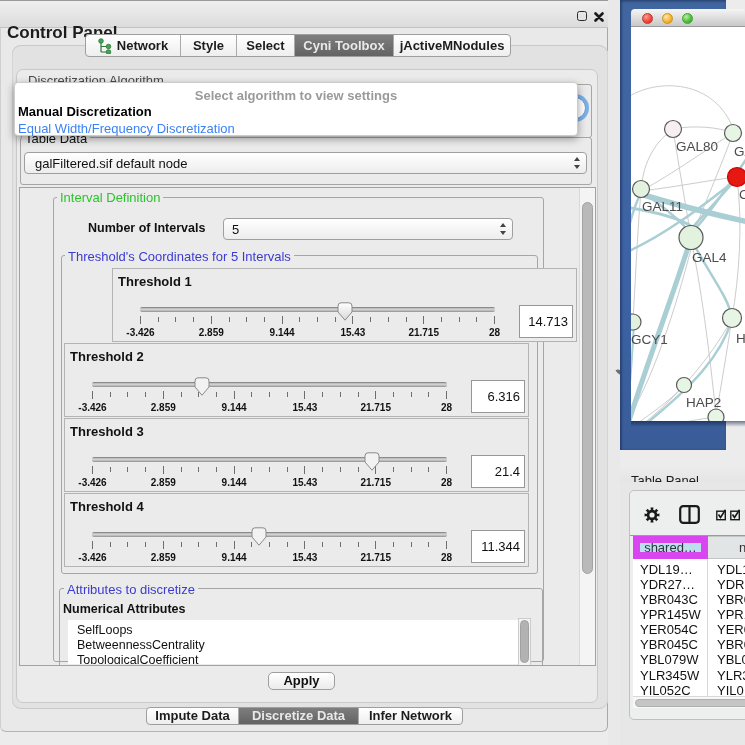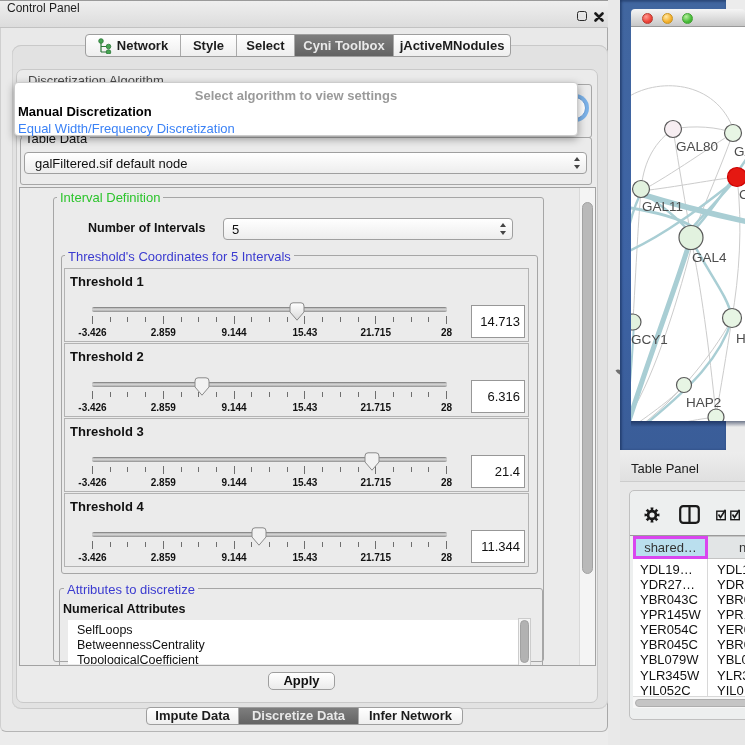--- a/index.html
+++ b/index.html
@@ -7,21 +7,21 @@
 body { font-family:"Liberation Sans", sans-serif; background:#ececec; position:relative; }
 .abs { position:absolute; }
 
 
 #cpanel { left:0; top:0; width:608px; height:732px; background:#e9e9e9;
   border-right:1px solid #a8a8a8; border-bottom:1px solid #b5b5b5;
   border-left:1px solid #cfcfcf; border-radius:0 0 6px 6px; }
 #cptitle { left:0; top:0; width:616px; height:28px;
   background:linear-gradient(#efefef,#dcdcdc); border-bottom:1px solid #c2c2c2;
   border-top:1px solid #9a9a9a; }
-#cptitle .t { position:absolute; left:7px; top:0; font-size:12px; color:#1c1c1c; }
+#cptitle .t { position:absolute; left:7px; top:22px; font-size:17px; color:#1c1c1c;font-weight:bold; }
 .float-ic { left:577px; top:10px; width:10px; height:10px; border:1.6px solid #2a2a2a; border-radius:2.5px; }
 .close-ic { left:594px; top:11px; }
 
 
 .seg { display:flex; border:1px solid #9e9e9e; border-radius:4px;
   background:linear-gradient(#ffffff,#eeeeee); height:23px; overflow:hidden; }
 .seg div { font-size:13px; font-weight:bold; color:#1c1c1c; display:flex; align-items:center;
   justify-content:center; border-right:1px solid #aaaaaa; white-space:nowrap; }
 .seg div:last-child { border-right:none; }
 .seg .sel { background:linear-gradient(#7e7e7e,#636363); color:#e9e9e9; }
@@ -98,21 +98,21 @@
 #nettitle { left:11px; top:9px; width:114px; height:18px;
   background:linear-gradient(#f5f5f5,#c8c8c8); border-radius:4px 4px 0 0;
   border-bottom:1px solid #9a9a9a; }
 .tl { position:absolute; top:3.5px; width:11px; height:11px; border-radius:50%; }
 #netcontent { left:11px; top:27px; width:114px; height:394px; background:#ffffff;
   overflow:hidden; }
 #netshadow { left:11px; top:421px; width:114px; height:6px;
   background:linear-gradient(rgba(10,25,60,0.55),rgba(10,25,60,0)); }
 
 
-#tptitle { left:620px; top:452px; width:125px; height:30px;
+#tptitle { left:620px; top:464px; width:125px; height:30px;
   background:linear-gradient(#ededed,#e0e0e0); border-bottom:1px solid #cccccc; }
 #tptitle .t { position:absolute; left:11px; top:9px; font-size:13px; color:#1c1c1c; }
 #tpbg { left:620px; top:482px; width:125px; height:263px; background:#e7e7e7; }
 #tablebox { left:629px; top:490px; width:130px; height:230px; background:#edefef;
   border:1px solid #c0c0c0; border-radius:5px; overflow:hidden; }
 .thead { position:absolute; top:45px; height:23px; font-size:13px; color:#333;
   display:flex; align-items:center; justify-content:center; }
 .trow { position:absolute; height:15.15px; font-size:13px; color:#111;
   line-height:15.15px; white-space:nowrap; }
 </style>
@@ -164,21 +164,21 @@
 
   <div style="position:absolute; left:68px; top:33px; font-size:12.5px; font-weight:bold; color:#111;">Number of Intervals</div>
   <div class="combo" style="left:203px; top:30px; width:290px; height:22px;">
     <span class="cv" style="padding-left:8px;">5</span>
       <span class="stepper"></span>
   </div>
 
   <div class="grp" style="left:41px; top:67px; width:477px; height:319px;"></div>
   <div class="grptitle" style="left:45px; top:61px; color:#3b3bd0; background:#ebebeb;">Threshold's Coordinates for 5 Intervals</div>
 
-  <div class="tblock" style="top:80px;">
+  <div class="tblock" style="top:80px;margin-left:48px;">
     <div class="lbl">Threshold 1</div>
     <div class="track"></div>
     <div class="ticks">
         <div class="tick maj" style="left:0.0px;"></div>
         <div class="tick" style="left:17.7px;"></div>
         <div class="tick" style="left:35.4px;"></div>
         <div class="tick" style="left:53.1px;"></div>
         <div class="tick maj" style="left:70.8px;"></div>
         <div class="tick" style="left:88.5px;"></div>
         <div class="tick" style="left:106.2px;"></div>
@@ -447,21 +447,21 @@
     <line x1="10.5" y1="1.5" x2="10.5" y2="17.5" stroke="#1a1a1a" stroke-width="2.2"></line>
   </svg>
   <svg class="abs" style="left:86px; top:17.5px;" width="26" height="12" viewBox="0 0 26 12">
     <rect x="0.8" y="2.2" width="8.5" height="8.5" fill="none" stroke="#1a1a1a" stroke-width="1.4"></rect>
     <path d="M2.5,5.5 L4.5,8.5 L9.5,0.8" fill="none" stroke="#1a1a1a" stroke-width="1.6"></path>
     <rect x="14.8" y="2.2" width="8.5" height="8.5" fill="none" stroke="#1a1a1a" stroke-width="1.4"></rect>
     <path d="M16.5,5.5 L18.5,8.5 L23.5,0.8" fill="none" stroke="#1a1a1a" stroke-width="1.6"></path>
   </svg>
 
   <div class="abs" style="left:0px; top:44px; width:130px; height:1px; background:#9b9b9b;"></div>
-  <div class="thead" style="left:3px; width:75px; background:#badfee; border:3px solid #d946ef;">shared…</div>
+  <div class="thead" style="left:3px; width:75px; background:#badfee; border:7px solid #d946ef;">shared…</div>
   <div class="thead" style="left:78px; width:52px; background:#e2e5e6; border:1px solid #c4c4c4; border-left:none; justify-content:flex-start; padding-left:31px;">n…</div>
 
   <div class="abs" style="left:3px; top:68px; width:127px; height:137px; background:#ffffff;"></div>
   <div class="abs" style="left:77px; top:68px; width:1px; height:137px; background:#d8d8d8;"></div>
 
   <div class="trow" style="left:10px; top:70.5px;">YDL19…</div>
     <div class="trow" style="left:87px; top:70.5px;">YDL1</div>
   <div class="trow" style="left:10px; top:85.7px;">YDR27…</div>
     <div class="trow" style="left:87px; top:85.7px;">YDR2</div>
   <div class="trow" style="left:10px; top:100.8px;">YBR043C</div>

